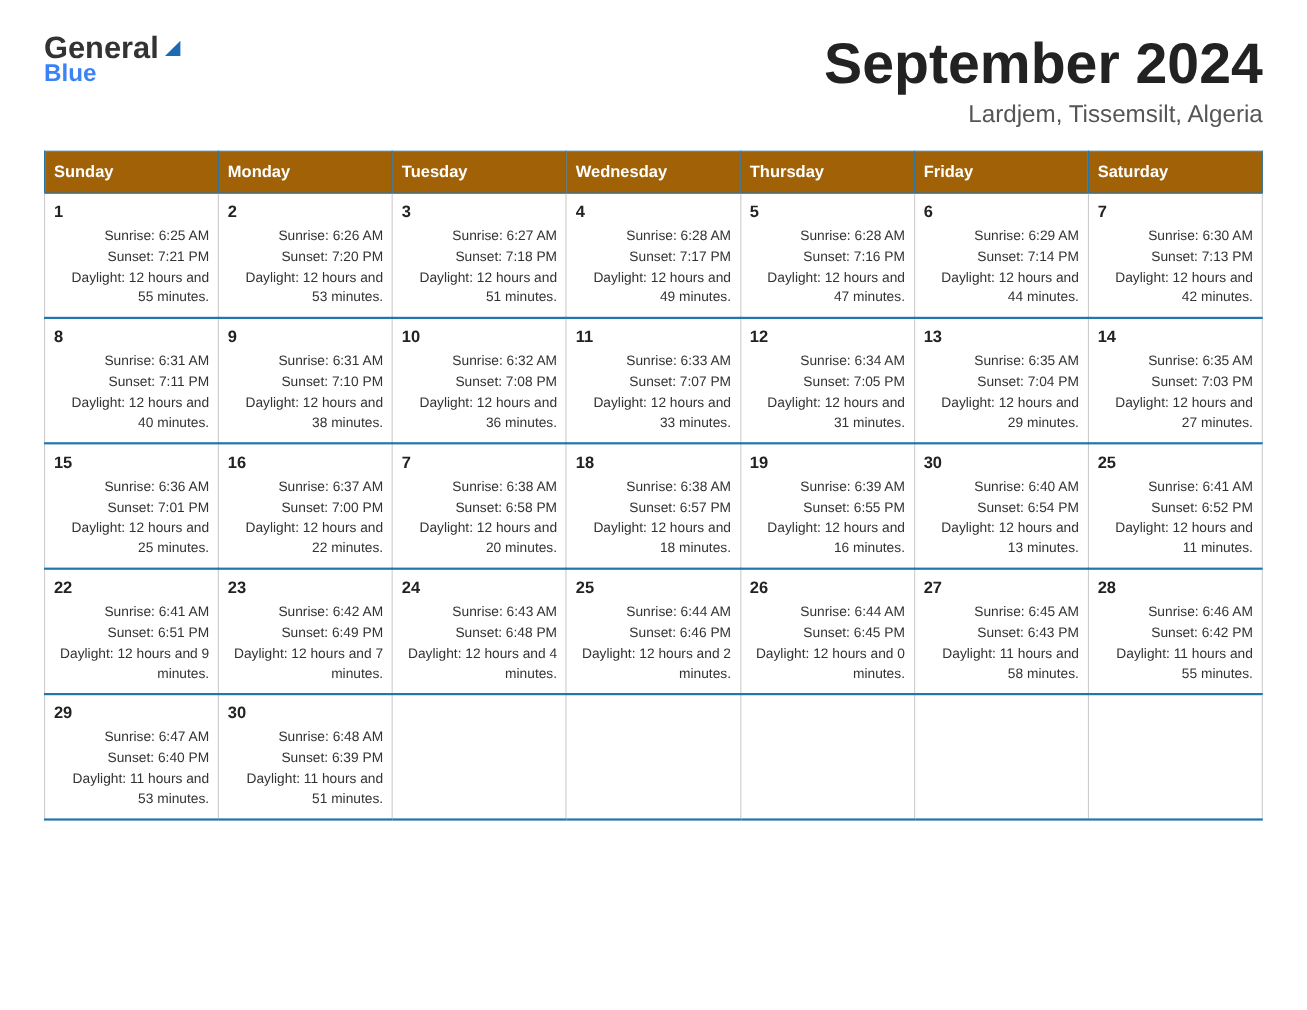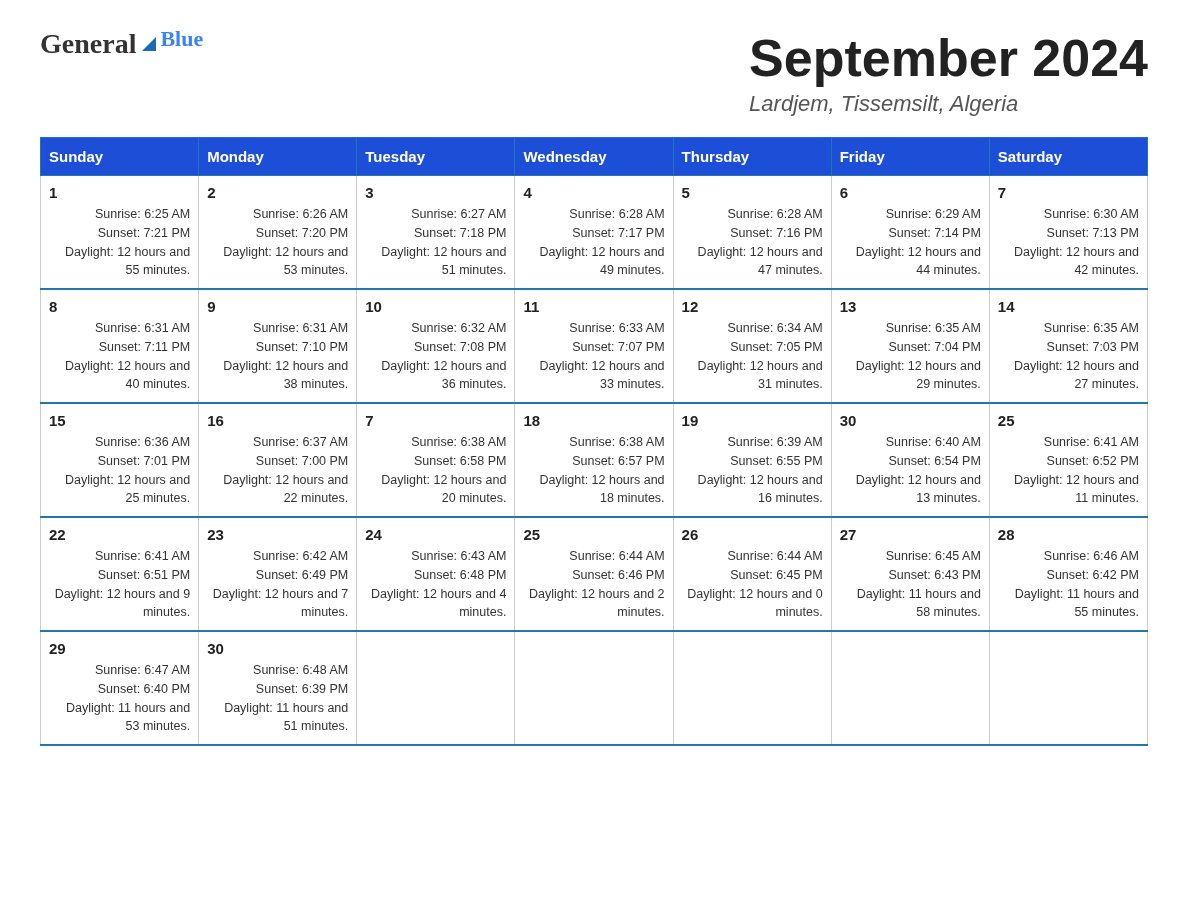--- a/index.html
+++ b/index.html
@@ -11,56 +11,56 @@
       min-height: 918px;
     }
     .header {
       display: flex;
       justify-content: space-between;
       align-items: flex-start;
       margin-bottom: 20px;
     }
     .logo {
       display: flex;
+      flex-direction: column;
       align-items: flex-start;
-      font-family: Liberation Serif, serif;
     }
     .logo-text {
       font-size: 28px;
       font-weight: bold;
       color: #333;
       line-height: 1;
     }
     .logo-blue-line {
       color: #3b82f6;
       font-size: 22px;
       font-weight: bold;
       margin-top: -4px;
     }
     .title-block {
+      text-align: right;
     }
     .month-year {
       font-size: 52px;
       font-weight: bold;
       color: #222;
       line-height: 1.1;
     }
     .location {
       font-size: 22px;
       color: #555;
       margin-top: 4px;
-      font-style: italic;
     }
     table {
       width: 100%;
       border-collapse: collapse;
       table-layout: fixed;
     }
     thead th {
-      background-color: #1d4ed8;
+      background-color: #a16207;
       color: #fff;
       font-size: 15px;
       font-weight: bold;
       padding: 10px 8px;
       text-align: left;
       border: 1px solid #2176ae;
     }
     tbody td {
       vertical-align: top;
       padding: 8px 8px;

